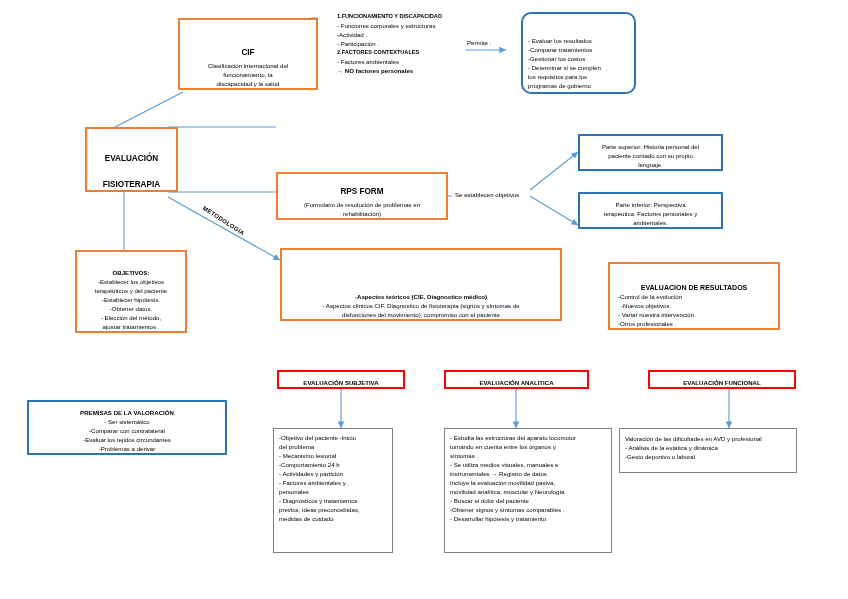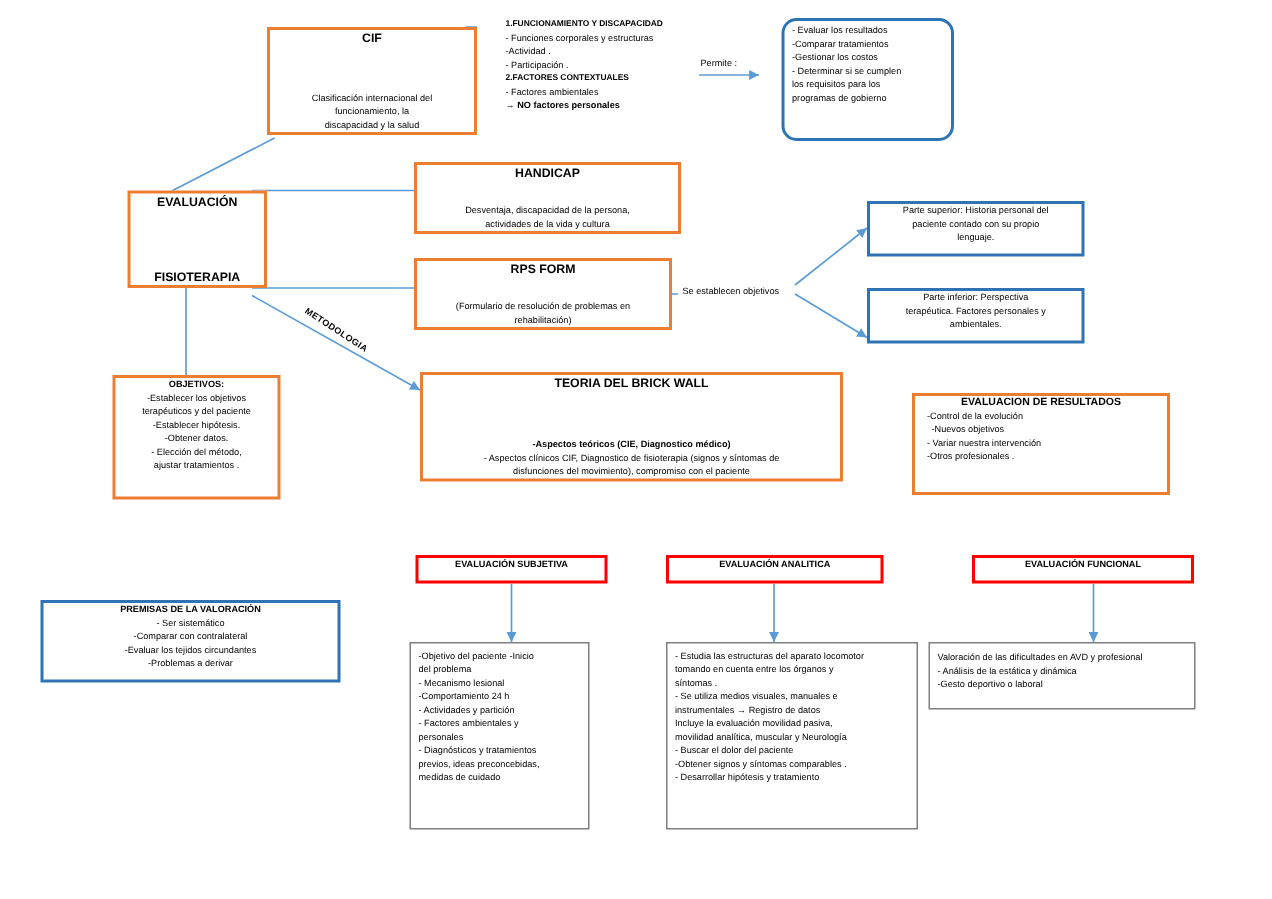--- a/index.html
+++ b/index.html
@@ -2,21 +2,21 @@
 <html><head>
 <meta charset="utf-8">
 <style>
   html,body{margin:0;padding:0;background:#ffffff;}
   body{width:848px;height:599px;position:relative;overflow:hidden;
        font-family:"Liberation Sans",sans-serif;color:#000;}
   #canvas{position:absolute;left:0;top:0;width:848px;height:599px;}
   svg.wires{position:absolute;left:0;top:0;width:848px;height:599px;pointer-events:none;}
 
   .box{position:absolute;box-sizing:border-box;display:flex;flex-direction:column;
-       justify-content:space-between;background:#fff;}
+       justify-content:flex-end;background:#fff;}
   .orange{border:2px solid #ED7D31;}
   .blue{border:2px solid #2E74B5;}
   .blue-round{border:2px solid #2E74B5;border-radius:10px;}
   .red{border:2px solid #FF0000;}
   .plain{border:1px solid #7F7F7F;}
 
   .ttl{font-weight:bold;text-align:center;}
   .ctr{text-align:center;}
   .lft{text-align:left;}
   .ln{display:block;}
@@ -98,27 +98,20 @@
       <span class="ln">los requisitos para los</span>
       <span class="ln">programas de gobierno</span>
     </div>
   </div>
 
   <div class="box orange" style="left:85px;top:127px;width:93px;height:65px;">
     <span class="ttl f8">EVALUACIÓN</span>
     <span class="ttl f8" style="margin-top:15px;">FISIOTERAPIA</span>
   </div>
 
-  <div class="box orange" style="left:276px;top:108px;width:178px;height:48px;">
-    <span class="ttl f8">HANDICAP</span>
-    <div class="ctr f6" style="margin-top:3px;">
-      <span class="ln">Desventaja, discapacidad de la persona,</span>
-      <span class="ln">actividades de la vida y cultura</span>
-    </div>
-  </div>
 
   <div class="box orange" style="left:276px;top:172px;width:172px;height:48px;">
     <span class="ttl f8">RPS FORM</span>
     <div class="ctr f6" style="margin-top:3px;">
       <span class="ln">(Formulario de resolución de problemas en</span>
       <span class="ln">rehabilitación)</span>
     </div>
   </div>
 
   <div class="freetext f6" style="left:455px;top:190px;">Se establecen objetivos</div>
@@ -147,21 +140,20 @@
       <span class="ln">-Establecer los objetivos</span>
       <span class="ln">terapéuticos y del paciente</span>
       <span class="ln">-Establecer hipótesis.</span>
       <span class="ln">-Obtener datos.</span>
       <span class="ln">- Elección del método,</span>
       <span class="ln">ajustar tratamientos .</span>
     </div>
   </div>
 
   <div class="box orange" style="left:280px;top:248px;width:282px;height:73px;">
-    <span class="ttl f8">TEORIA DEL BRICK WALL</span>
     <div class="ctr f6" style="margin-top:10px;">
       <span class="ln" style="font-weight:bold;">-Aspectos teóricos (CIE, Diagnostico médico)</span>
       <span class="ln">- Aspectos clínicos CIF, Diagnostico de fisioterapia (signos y síntomas de</span>
       <span class="ln">disfunciones del movimiento), compromiso con el paciente</span>
     </div>
   </div>
 
   <div class="box orange" style="left:608px;top:262px;width:172px;height:68px;">
     <div class="f6" style="padding:0 8px;">
       <span class="ln ctr" style="font-weight:bold;font-size:7px;">EVALUACION DE RESULTADOS</span>

